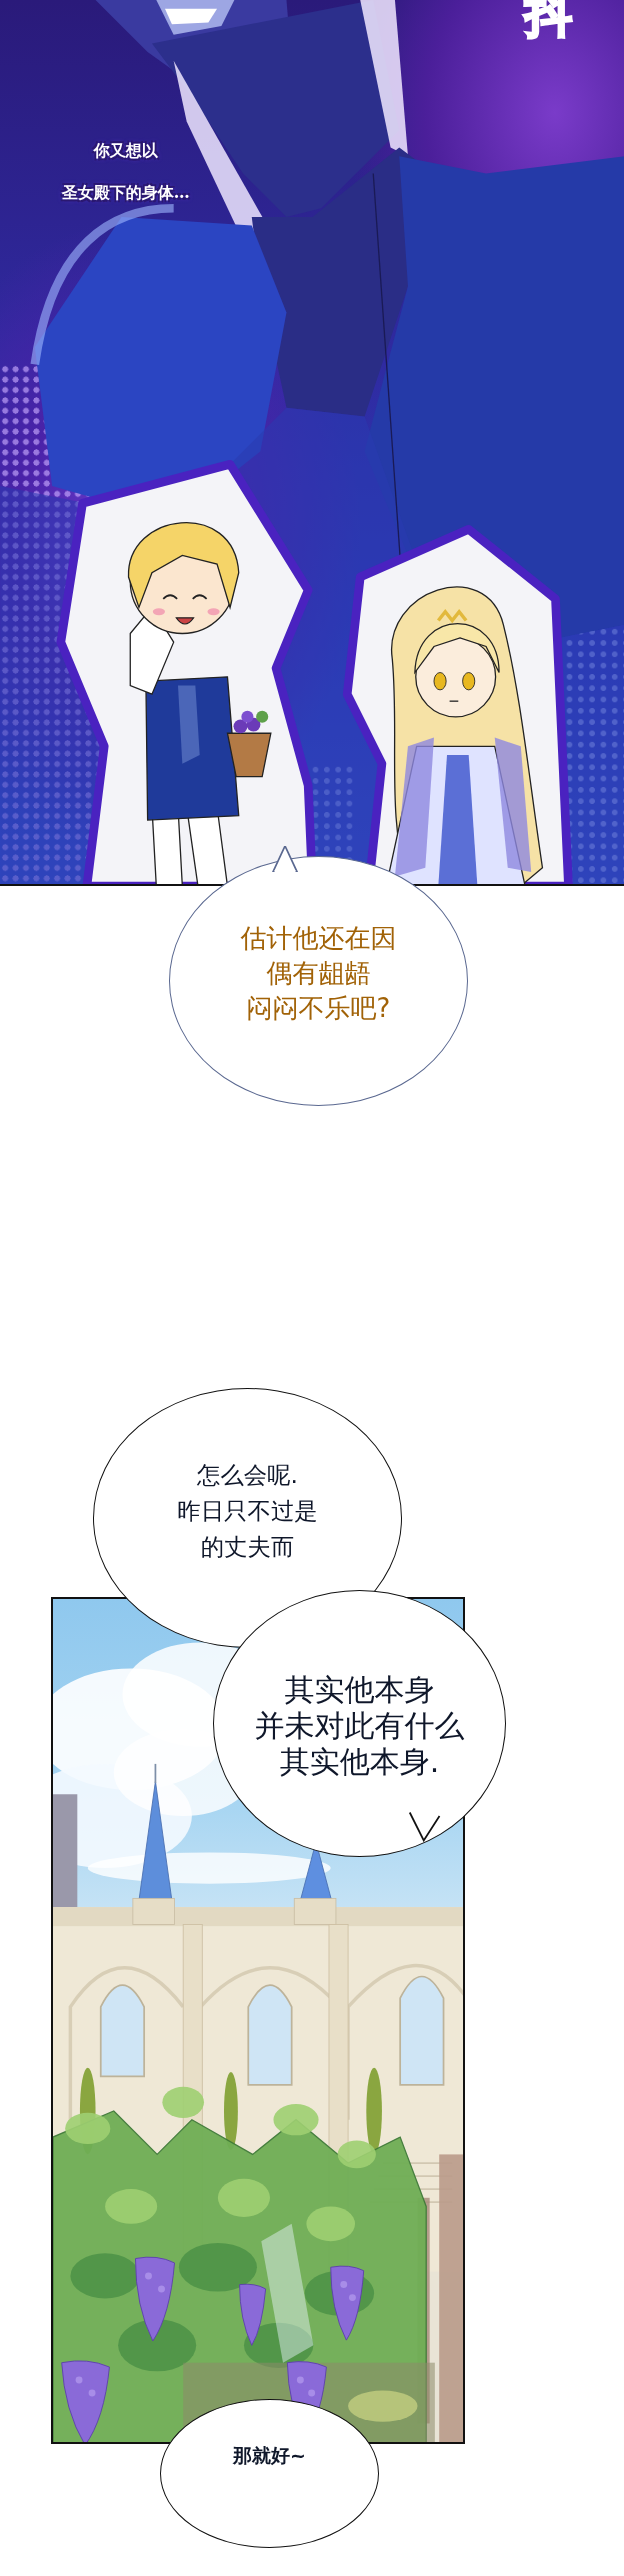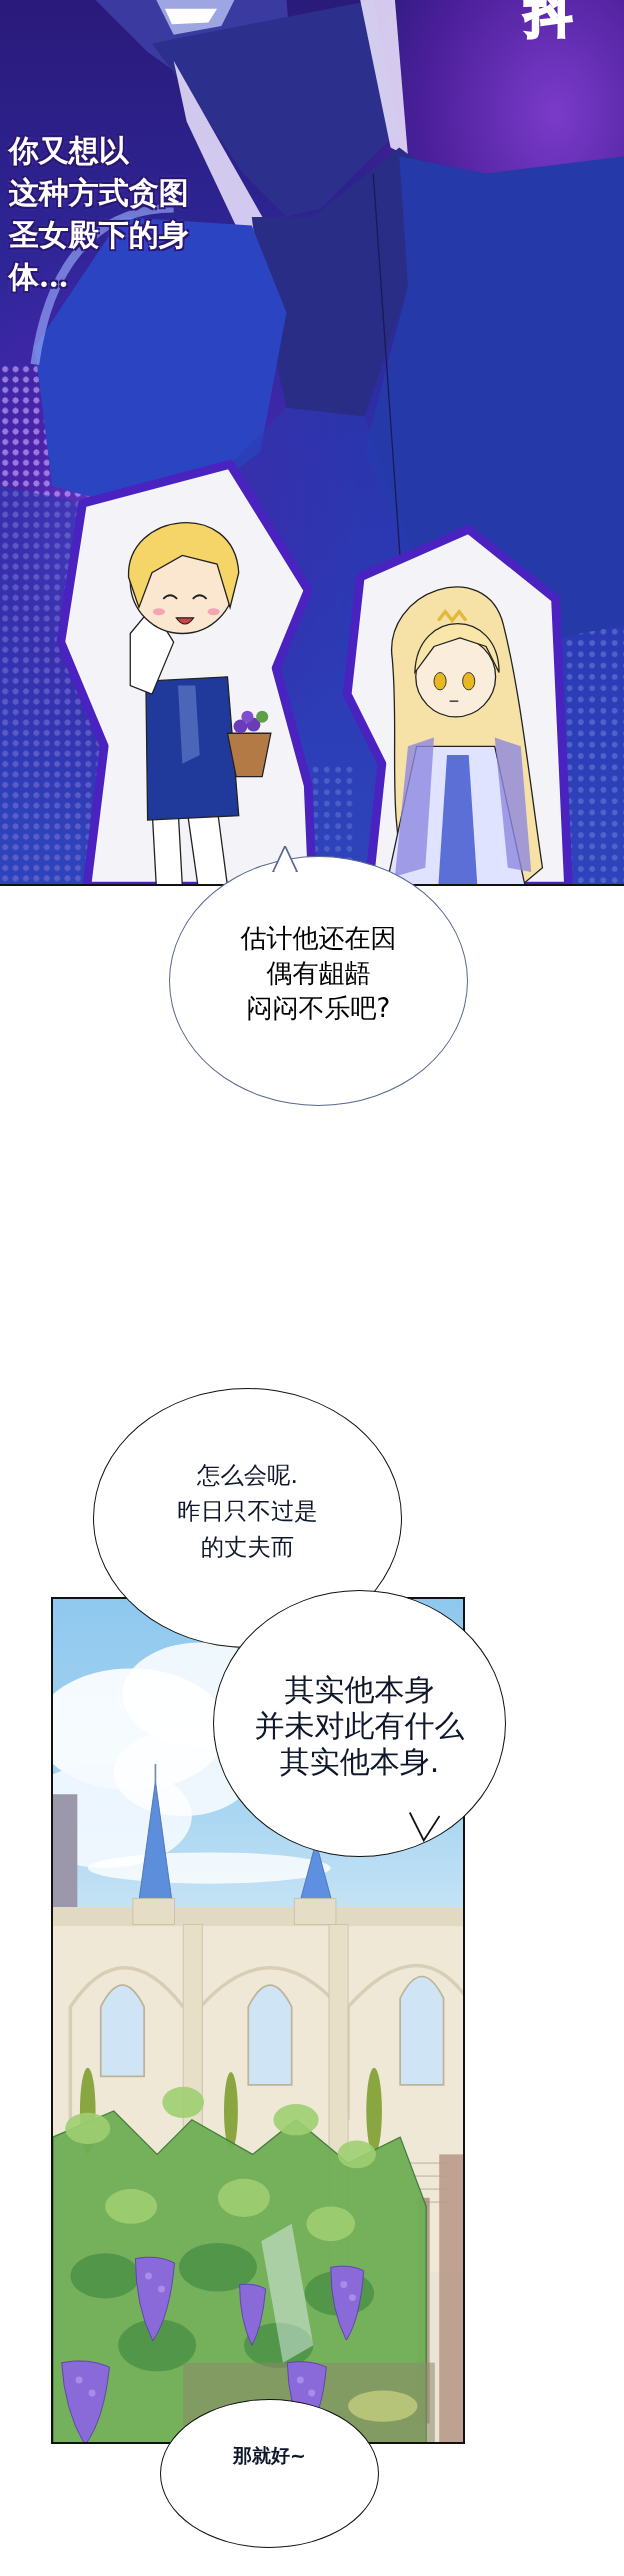--- a/index.html
+++ b/index.html
@@ -35,40 +35,40 @@
   .figure-svg { position: absolute; left: 0; top: 0; }
 
   .sfx-top {
     position: absolute; left: 525px; top: -15.6px;
     font-size: 47px; font-weight: bold; color: #3b2a8e;
     -webkit-text-stroke: 2.6px #ffffff; letter-spacing: -3.5px;
     font-family: "DejaVu Serif", serif;
   }
   .narration {
     position: absolute; left: 8.7px; top: 130px; width: 234px;
-    color: #ffffff; font-weight: bold;
+    text-align: center; color: #ffffff; font-weight: bold;
     font-family: "DejaVu Serif", serif;
-    font-size: 30px; line-height: 42px;
+    font-size: 16px; line-height: 42px;
     text-shadow:
       -1.7px -1.7px 0 #2a1870, 1.7px -1.7px 0 #2a1870, -1.7px 1.7px 0 #2a1870, 1.7px 1.7px 0 #2a1870,
       0 0 5.2px #6b3be0;
   }
   .narration span { display: block; }
 
   
   .bubble {
     position: absolute; background: #ffffff;
     border-radius: 50%;
     display: flex; flex-direction: column; align-items: center; justify-content: center;
     text-align: center; color: #0f172a;
   }
   .bubble .line { display: block; white-space: nowrap; }
   .bubble-1 {
     left: 169px; top: 856px; width: 299px; height: 250px;
-    border: 1.7px solid #5a6890; color: #000000;
+    border: 1.7px solid #5a6890; color: #a16207;
     font-size: 26px; line-height: 35px; padding-bottom: 15.6px;
   }
   .bubble-2 {
     left: 93px; top: 1388px; width: 309px; height: 260px;
     border: 1.7px solid #111; font-size: 23.4px; line-height: 36px; padding-bottom: 14px;
   }
   .bubble-3 {
     left: 213px; top: 1590px; width: 293px; height: 267px;
     border: 1.7px solid #111; font-size: 30px; line-height: 36px; padding-top: 5.2px;
   }
@@ -115,21 +115,20 @@
 
     <path d="M40 420 C 60 280, 130 240, 200 240" stroke="#9fb8ff" stroke-width="10" fill="none" opacity="0.6"></path>
 
     <path d="M430 200 L465 700" stroke="#1a1a55" stroke-width="1.5" fill="none"></path>
   </svg>
 
   <div class="sfx-top">抖</div>
 
   <div class="narration">
     <span>你又想以</span>
-    <span>这种方式贪图</span>
     <span>圣女殿下的身体…</span>
   </div>
 
   <svg class="figure-svg" width="625" height="886" viewBox="0 0 720 1021">
 
     <path d="M95 580 L265 535 L355 680 L318 770 L355 905 L360 1021 L100 1021 L120 860 L70 740 Z" fill="#f4f4f8" stroke="#4a22c0" stroke-width="10" stroke-linejoin="round"></path>
 
     <path d="M415 665 L540 610 L640 690 L655 1021 L425 1021 L440 880 L400 800 Z" fill="#f4f4f8" stroke="#4a22c0" stroke-width="10" stroke-linejoin="round"></path>
 
     <path d="M175 930 L205 930 L210 1021 L180 1021 Z" fill="#ffffff" stroke="#222" stroke-width="1.5"></path>

